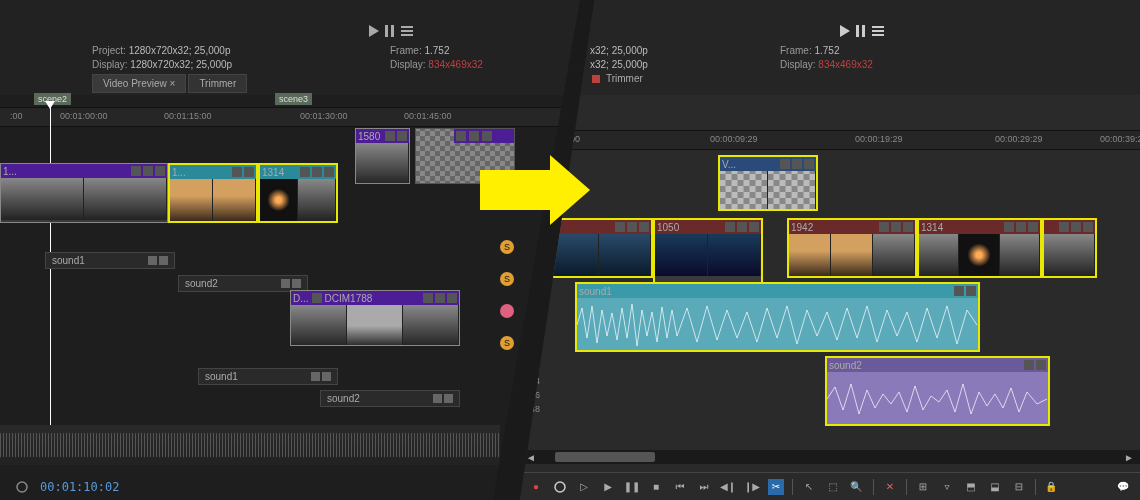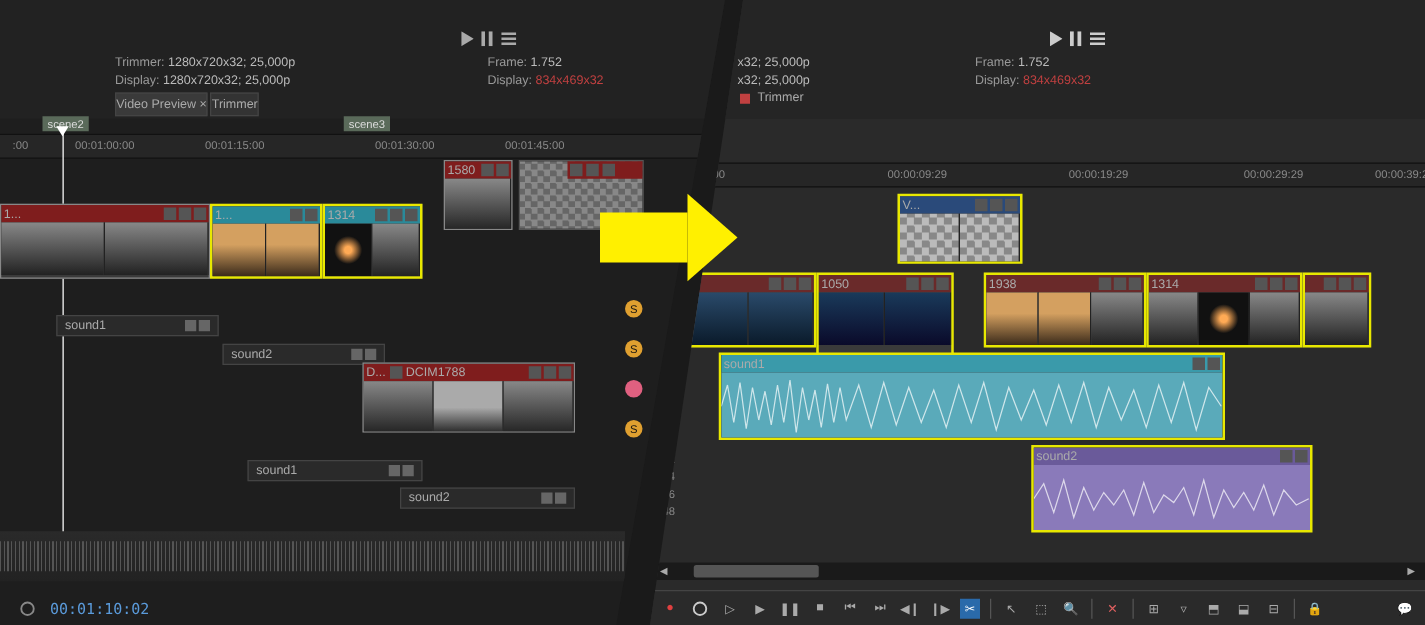--- a/index.html
+++ b/index.html
@@ -8,33 +8,33 @@
 .left-panel{left:0;top:0;width:580px;height:500px;background:#1e1e1e;clip-path:polygon(0 0,100% 0,85% 100%,0 100%)}
 .right-panel{right:0;top:0;width:620px;height:500px;background:#2a2a2a;clip-path:polygon(12% 0,100% 0,100% 100%,0 100%)}
 .top-dark{position:absolute;top:0;left:0;right:0;height:95px;background:#252525}
 .transport{position:absolute;top:25px;left:50%;transform:translateX(-50%);display:flex;gap:6px}
 .transport span{width:10px;height:12px;display:inline-block}
 .info-block{position:absolute;top:44px;font-size:10px;line-height:14px}
 .info-label{color:#999}
 .info-val{color:#bbb}
 .info-val.red{color:#c04040}
 .tabs{position:absolute;top:74px;left:92px;display:flex;gap:2px}
-.tab{background:#333;padding:3px 0;font-size:10px;border:1px solid #444}
+.tab{background:#333;padding:3px 10px;font-size:10px;border:1px solid #444}
 .tab.active{background:#3a3a3a}
 .tabs-r{position:absolute;top:88px;display:flex;gap:40px}
 .tabs-r span{font-size:11px;color:#ccc}
 .ruler{position:absolute;height:20px;left:0;right:0;background:#262626;border-top:1px solid #111;border-bottom:1px solid #111}
 .ruler-tick{position:absolute;top:3px;font-size:9px;color:#888}
 .marker{position:absolute;top:0;background:#5a6a5a;padding:1px 4px;font-size:9px;color:#ddd}
 .clip{position:absolute;height:56px;border:1px solid #888;background:#3a3a3a;overflow:hidden}
 .clip.sel{border:2px solid #e8e800}
 .clip-hdr{height:14px;padding:1px 2px;font-size:9px;display:flex;align-items:center;gap:3px;overflow:hidden}
 .clip-hdr.teal{background:#2a8a9a}
 .clip-hdr.maroon{background:#6a2a2a}
-.clip-hdr.dark{background:#7f1d1d}
+.clip-hdr.dark{background:#4c1d95}
 .clip-hdr.blue{background:#2a4a7a}
 .clip-body{height:42px;background:#444;display:flex}
 .thumb{flex:1;background:linear-gradient(135deg,#555,#222);border-right:1px solid #222}
 .thumb.sunset{background:linear-gradient(180deg,#d4a060 40%,#3a2a1a)}
 .thumb.bw{background:linear-gradient(180deg,#888,#222);filter:grayscale(1)}
 .thumb.trans{background:repeating-conic-gradient(#888 0 25%,#bbb 0 50%) 50%/12px 12px}
 .clip-icons{display:flex;gap:2px;margin-left:auto}
 .ico{width:10px;height:10px;background:#555}
 .audio-clip{position:absolute;border:2px solid #e8e800;overflow:hidden}
 .audio-clip .clip-hdr{height:14px}
@@ -81,21 +81,21 @@
         </span>
       <span>
           <svg width="12" height="12">
             <rect y="1" width="12" height="2" fill="#aaa"></rect>
             <rect y="5" width="12" height="2" fill="#aaa"></rect>
             <rect y="9" width="12" height="2" fill="#aaa"></rect>
           </svg>
         </span>
     </div>
     <div class="info-block" style="left:92px">
-      <div><span class="info-label">Trimmer:</span> <span class="info-val">1280x720x32; 25,000p</span></div>
+      <div><span class="info-label">Project:</span> <span class="info-val">1280x720x32; 25,000p</span></div>
       <div><span class="info-label">Display:</span> <span class="info-val">1280x720x32; 25,000p</span></div>
     </div>
     <div class="info-block" style="left:390px">
       <div><span class="info-label">Frame:</span> <span class="info-val">1.752</span></div>
       <div><span class="info-label">Display:</span> <span class="info-val red">834x469x32</span></div>
     </div>
     <div class="tabs">
       <div class="tab active"><span>Video Preview</span> <span>×</span></div>
       <div class="tab">Trimmer</div>
     </div>
@@ -320,21 +320,21 @@
           <span class="ico"></span>
         </div>
       </div>
     <div class="clip-body">
         <div class="thumb" style="background:linear-gradient(#1a3a5a,#0a0a2a)"></div>
         <div class="thumb" style="background:linear-gradient(#1a3a5a,#0a0a2a)"></div>
       </div>
   </div>
   <div class="clip sel" style="top:218px;left:267px;width:130px;height:60px">
     <div class="clip-hdr maroon">
-        <span>1938</span>
+        <span>1942</span>
         <div class="clip-icons">
           <span class="ico"></span>
           <span class="ico"></span>
           <span class="ico"></span>
         </div>
       </div>
     <div class="clip-body">
         <div class="thumb sunset"></div>
         <div class="thumb sunset"></div>
         <div class="thumb bw"></div>

